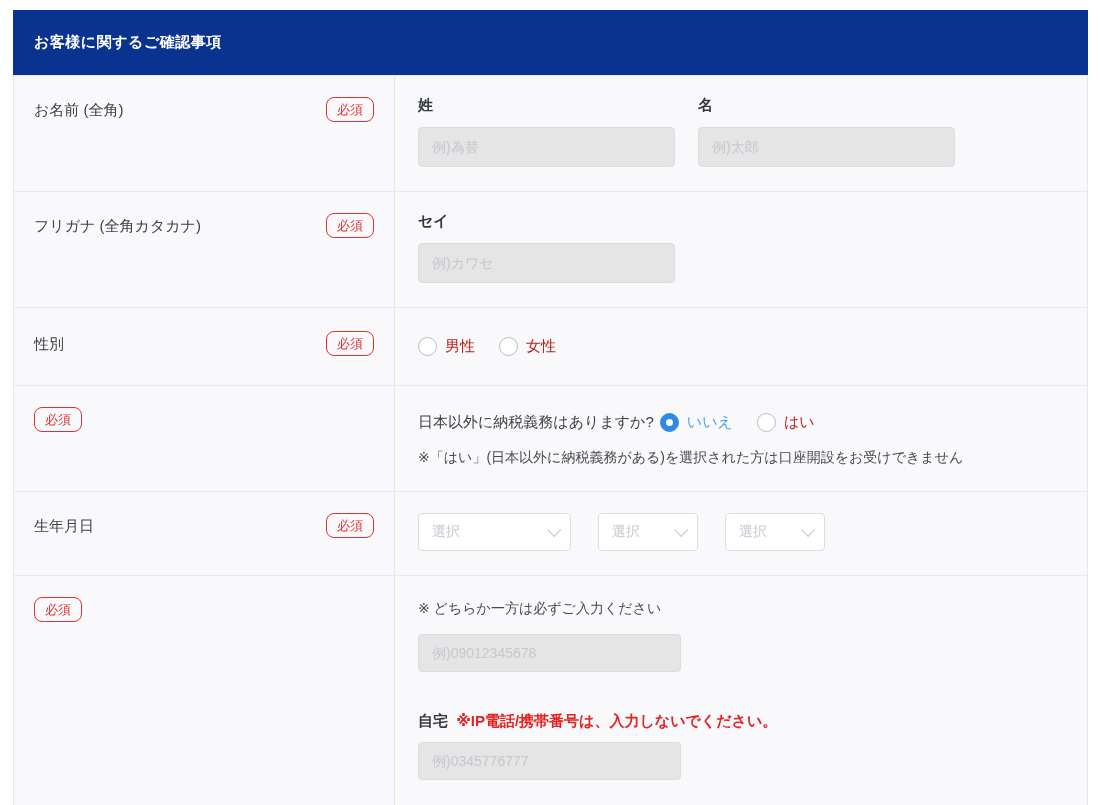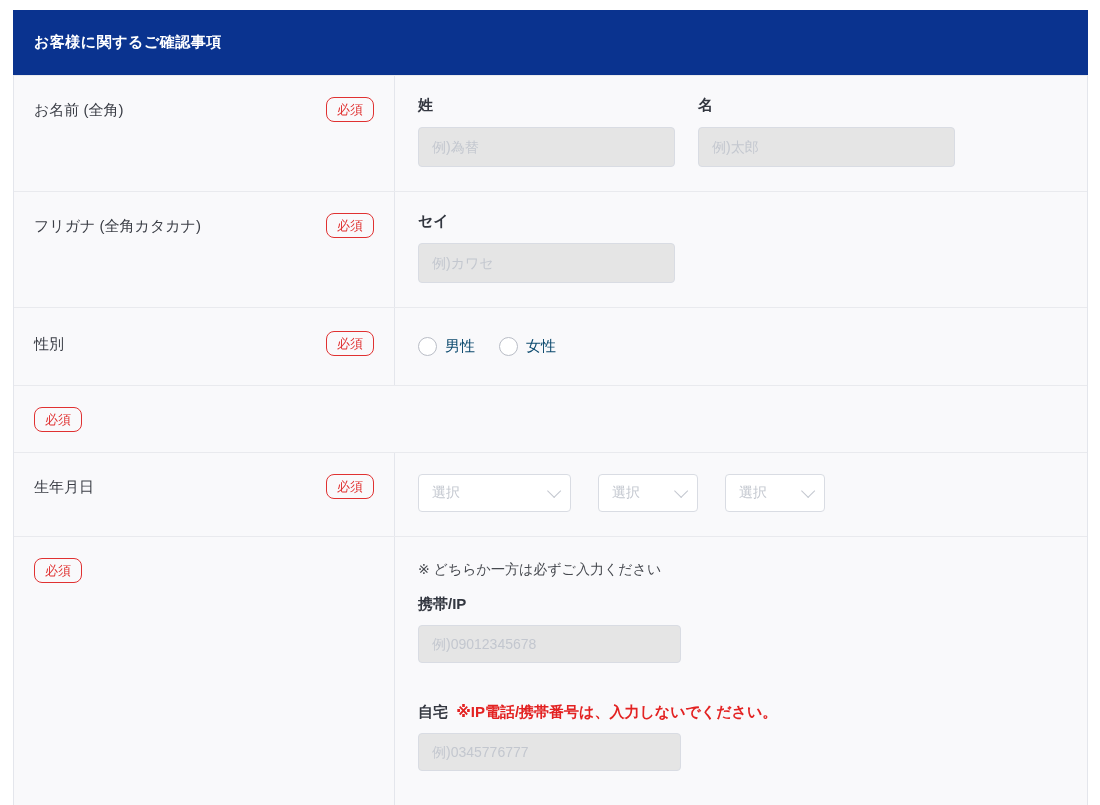--- a/index.html
+++ b/index.html
@@ -110,21 +110,21 @@
   }
   .radio-circle.selected::after {
     content: '';
     position: absolute;
     left: 50%; top: 50%;
     width: 7px; height: 7px;
     margin: -3.5px 0 0 -3.5px;
     border-radius: 50%;
     background: #ffffff;
   }
-  .radio-label { font-size: 15px; color: #0c4a6e; margin-left: 8px; }
+  .radio-label { font-size: 15px; color: #b91c1c; margin-left: 8px; }
   .radio-label.selected-label { color: #4aa0f2; }
   .radio-gap { width: 24px; }
   .gender-row .row-left { padding-top: 24px; }
   .gender-row .row-right { display: flex; align-items: center; padding-top: 0; padding-bottom: 0; min-height: 77px; }
   .question-line { display: flex; align-items: center; padding-top: 7px; }
   .question-text { font-size: 15px; color: #3b3e46; margin-right: 6px; }
   .note-text { font-size: 14px; color: #46494f; margin-top: 17px; }
   .selects-line { display: flex; gap: 27px; padding-top: 1px; }
   .select-box {
     height: 38px;
@@ -215,20 +215,31 @@
         <span class="radio-circle"></span>
         <span class="radio-label">女性</span>
       </div>
     </div>
   </div>
 
   <div class="form-row">
     <div class="row-left">
       <span class="required-badge">必須</span>
     </div>
+    <div class="row-right">
+      <div class="question-line">
+        <span class="question-text">日本以外に納税義務はありますか?</span>
+        <span class="radio-circle selected"></span>
+        <span class="radio-label selected-label">いいえ</span>
+        <span class="radio-gap"></span>
+        <span class="radio-circle"></span>
+        <span class="radio-label">はい</span>
+      </div>
+      <div class="note-text">※「はい」(日本以外に納税義務がある)を選択された方は口座開設をお受けできません</div>
+    </div>
   </div>
 
   <div class="form-row">
     <div class="row-left">
       <span class="row-label">生年月日</span>
       <span class="required-badge">必須</span>
     </div>
     <div class="row-right">
       <div class="selects-line">
         <div class="select-box select-w1">
@@ -247,21 +258,20 @@
     </div>
   </div>
 
   <div class="form-row last-row">
     <div class="row-left">
       <span class="required-badge">必須</span>
     </div>
     <div class="row-right">
       <div class="phone-note">※ どちらか一方は必ずご入力ください</div>
       <div class="phone-group">
-        <div class="field-label">携帯/IP</div>
         <input type="text" class="text-input phone-input" placeholder="例)09012345678" style="">
       </div>
       <div class="home-group">
         <div class="home-label-line">
           <span class="home-label">自宅</span>
           <span class="warning-text">※IP電話/携帯番号は、入力しないでください。</span>
         </div>
         <input type="text" class="text-input phone-input" placeholder="例)0345776777" style="">
       </div>
     </div>

